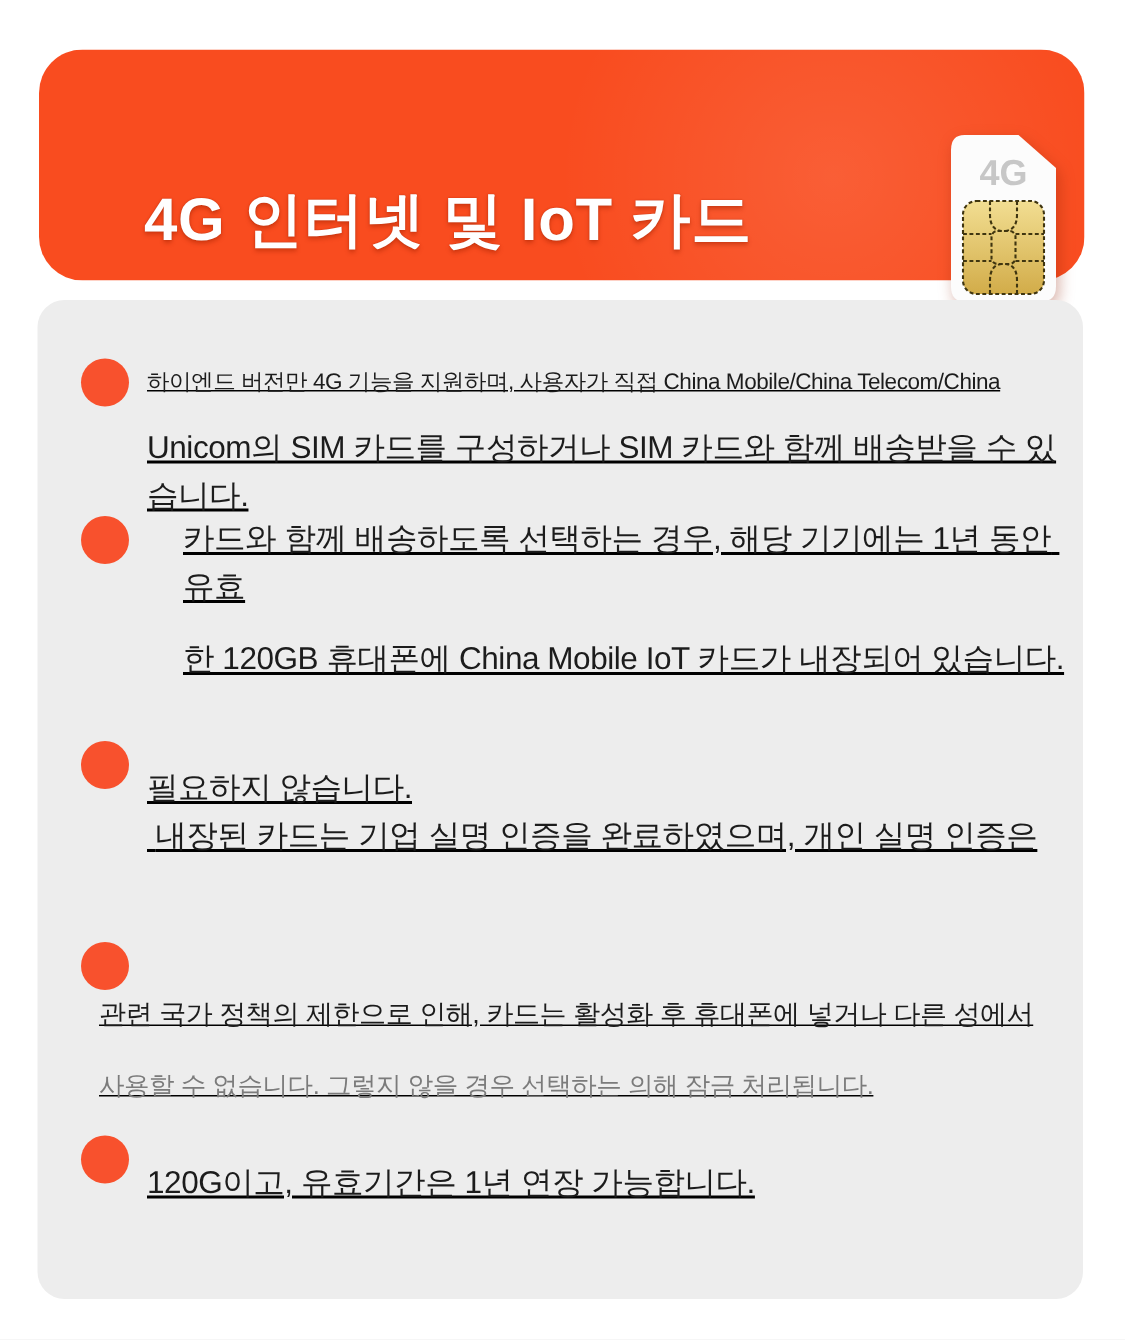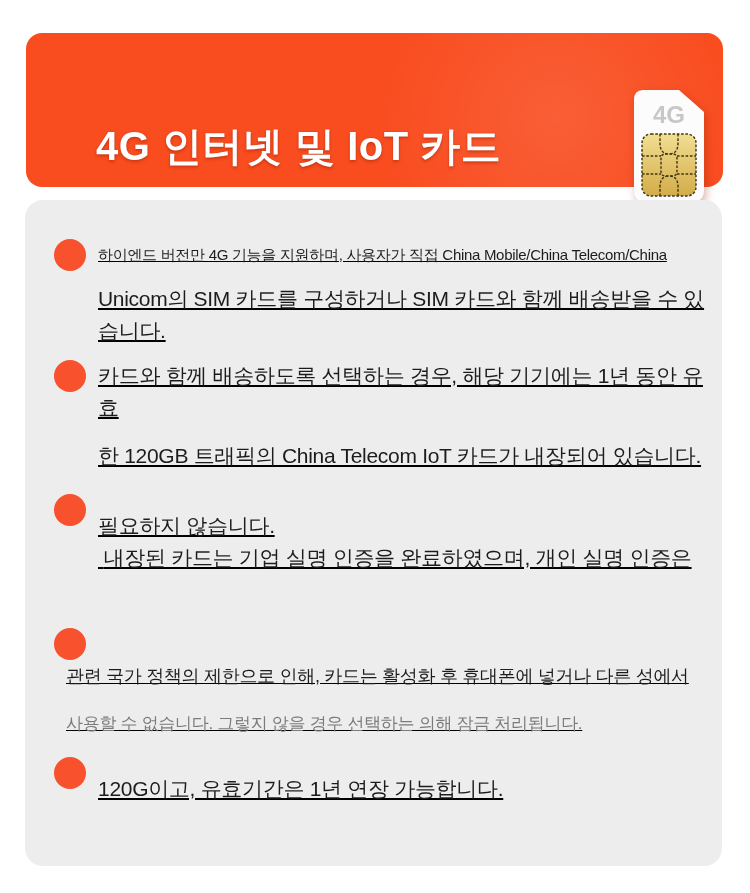--- a/index.html
+++ b/index.html
@@ -18,21 +18,21 @@
     background:#ffffff;
     font-family:"Liberation Sans","DejaVu Sans",sans-serif;
     overflow:hidden;
   }
   .banner{
     position:absolute;
     left:26px;top:33px;width:697px;height:154px;
     background:
       radial-gradient(circle at 76% 55%, rgba(255,255,255,0.10), rgba(255,255,255,0) 34%),
       var(--banner-bg);
-    border-radius:16px;
+    border-radius:29px;
   }
   .banner-title{
     position:absolute;
     left:70px;top:86px;
     font-size:40px;
     font-weight:800;
     color:var(--title);
     letter-spacing:0.5px;
     text-shadow:0 2px 3px rgba(165,35,0,0.45), 0 0 1px rgba(140,30,0,0.6);
     white-space:nowrap;
@@ -50,21 +50,21 @@
   }
   .row{
     position:absolute;
     left:54px;
     width:660px;
     display:flex;
     align-items:flex-start;
     text-decoration:underline;
   }
   .row-1{top:239px;}
-  .row-2{top:360px;}
+  .row-2{top:344px;gap:24px;}
   .row-3{top:494px;}
   .row-4{top:628px;flex-direction:column;}
   .row-5{top:757px;}
   .dot{
     flex:none;
     width:32px;height:32px;
     border-radius:50%;
     background:var(--bullet);
     margin-top:0;
   }
@@ -123,21 +123,21 @@
   <div class="lines">
     <span class="line l1 t-small">하이엔드 버전만 4G 기능을 지원하며, 사용자가 직접 China Mobile/China Telecom/China</span>
     <span class="line l2 t-std">Unicom의 SIM 카드를 구성하거나 SIM 카드와 함께 배송받을 수 있습니다.</span>
   </div>
 </div>
 
 <div class="row row-2">
   <div class="dot"></div>
   <div class="lines">
     <span class="line l1 t-std">카드와 함께 배송하도록 선택하는 경우, 해당 기기에는 1년 동안 유효</span>
-    <span class="line l2 t-std">한 120GB 트래픽의 China Telecom IoT 카드가 내장되어 있습니다.</span>
+    <span class="line l2 t-std">한 120GB 휴대폰에 China Mobile IoT 카드가 내장되어 있습니다.</span>
   </div>
 </div>
 
 <div class="row row-3">
   <div class="dot"></div>
   <div class="lines">
     <span class="line l2 t-std">필요하지 않습니다.</span>
     <span class="line l1 t-std"> 내장된 카드는 기업 실명 인증을 완료하였으며, 개인 실명 인증은</span>
   </div>
 </div>

